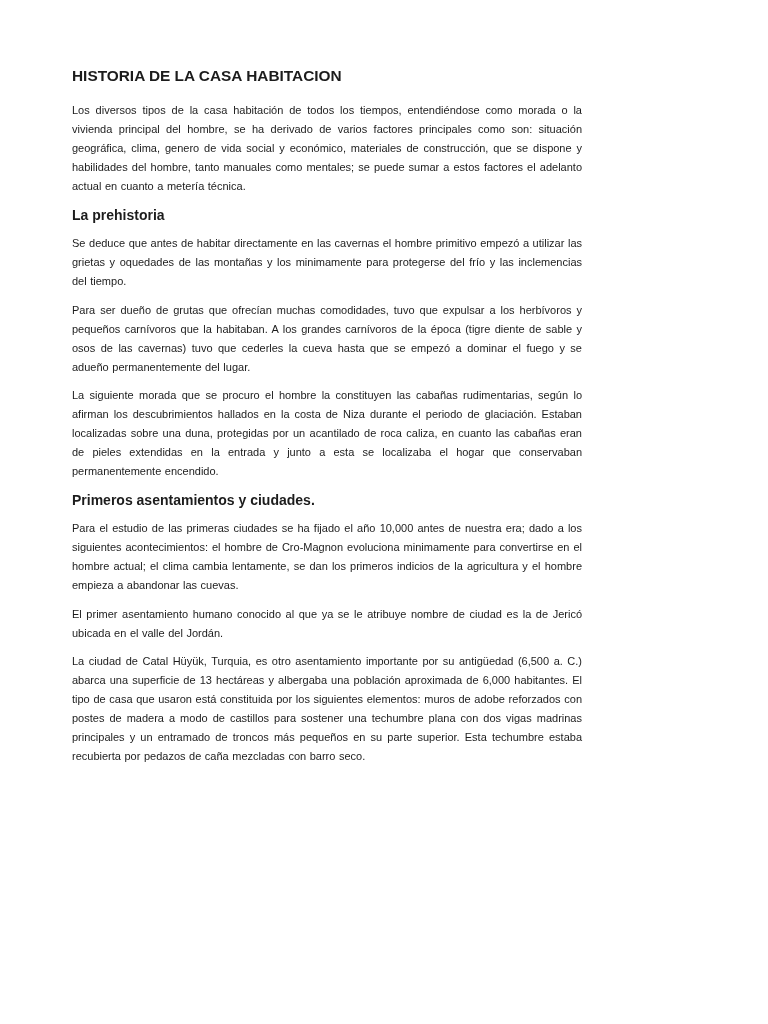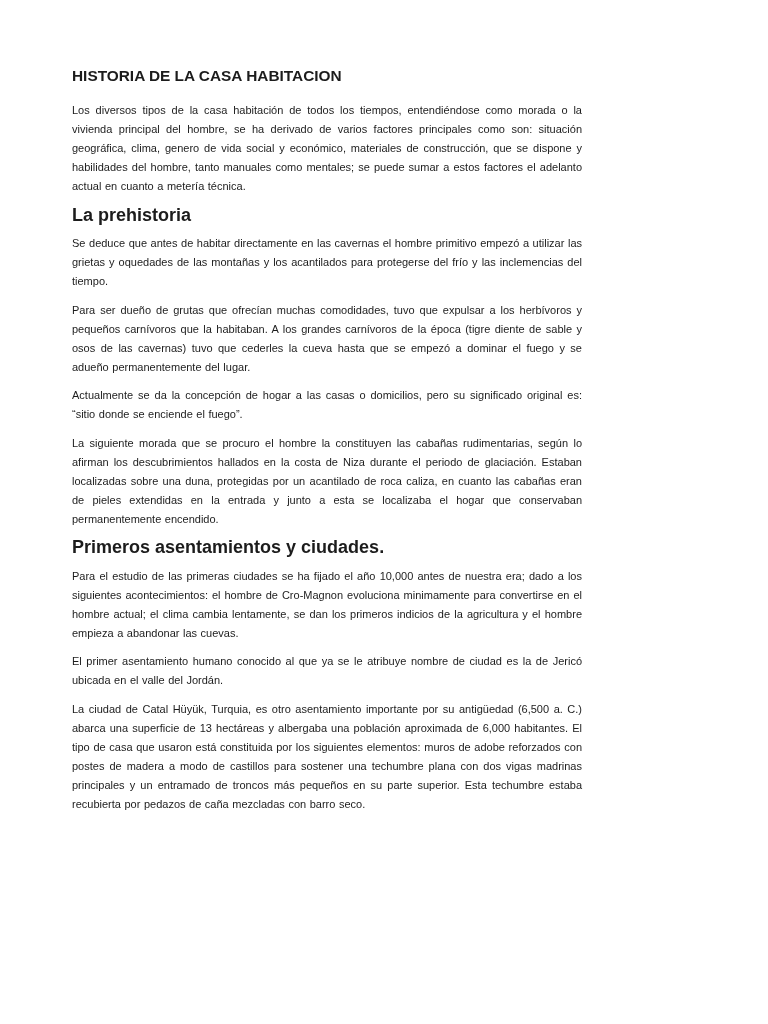--- a/index.html
+++ b/index.html
@@ -23,21 +23,21 @@
 
   .doc-title {
     font-size: 15.4px;
     font-weight: bold;
     line-height: 19px;
     margin-bottom: 16px;
     white-space: nowrap;
   }
 
   .heading {
-    font-size: 18px;
+    font-size: 14px;
     font-weight: bold;
     line-height: 19px;
     margin-bottom: 9.5px;
   }
 
   .para {
     font-size: 11px;
     line-height: 19px;
     text-align: justify;
     margin-bottom: 9.5px;
@@ -48,25 +48,24 @@
 <body>
 
 <div class="page">
 
   <div class="doc-title">HISTORIA DE LA CASA HABITACION</div>
 
   <p class="para">Los diversos tipos de la casa habitación de todos los tiempos, entendiéndose como morada o la vivienda principal del hombre, se ha derivado de varios factores principales como son: situación geográfica, clima, genero de vida social y económico, materiales de construcción, que se dispone y habilidades del hombre, tanto manuales como mentales; se puede sumar a estos factores el adelanto actual en cuanto a metería técnica.</p>
 
   <div class="heading">La prehistoria</div>
 
-  <p class="para">Se deduce que antes de habitar directamente en las cavernas el hombre primitivo empezó a utilizar las grietas y oquedades de las montañas y los acantilados para protegerse del frío y las inclemencias del tiempo.</p>
+  <p class="para">Se deduce que antes de habitar directamente en las cavernas el hombre primitivo empezó a utilizar las grietas y oquedades de las montañas y los minimamente para protegerse del frío y las inclemencias del tiempo.</p>
 
   <p class="para">Para ser dueño de grutas que ofrecían muchas comodidades, tuvo que expulsar a los herbívoros y pequeños carnívoros que la habitaban. A los grandes carnívoros de la época (tigre diente de sable y osos de las cavernas) tuvo que cederles la cueva hasta que se empezó a dominar el fuego y se adueño permanentemente del lugar.</p>
 
-  <p class="para">Actualmente se da la concepción de hogar a las casas o domicilios, pero su significado original es: “sitio donde se enciende el fuego”.</p>
 
   <p class="para">La siguiente morada que se procuro el hombre la constituyen las cabañas rudimentarias, según lo afirman los descubrimientos hallados en la costa de Niza durante el periodo de glaciación. Estaban localizadas sobre una duna, protegidas por un acantilado de roca caliza, en cuanto las cabañas eran de pieles extendidas en la entrada y junto a esta se localizaba el hogar que conservaban permanentemente encendido.</p>
 
   <div class="heading">Primeros asentamientos y ciudades.</div>
 
   <p class="para">Para el estudio de las primeras ciudades se ha fijado el año 10,000 antes de nuestra era; dado a los siguientes acontecimientos: el hombre de Cro-Magnon evoluciona minimamente para convertirse en el hombre actual; el clima cambia lentamente, se dan los primeros indicios de la agricultura y el hombre empieza a abandonar las cuevas.</p>
 
   <p class="para">El primer asentamiento humano conocido al que ya se le atribuye nombre de ciudad es la de Jericó ubicada en el valle del Jordán.</p>
 
 

